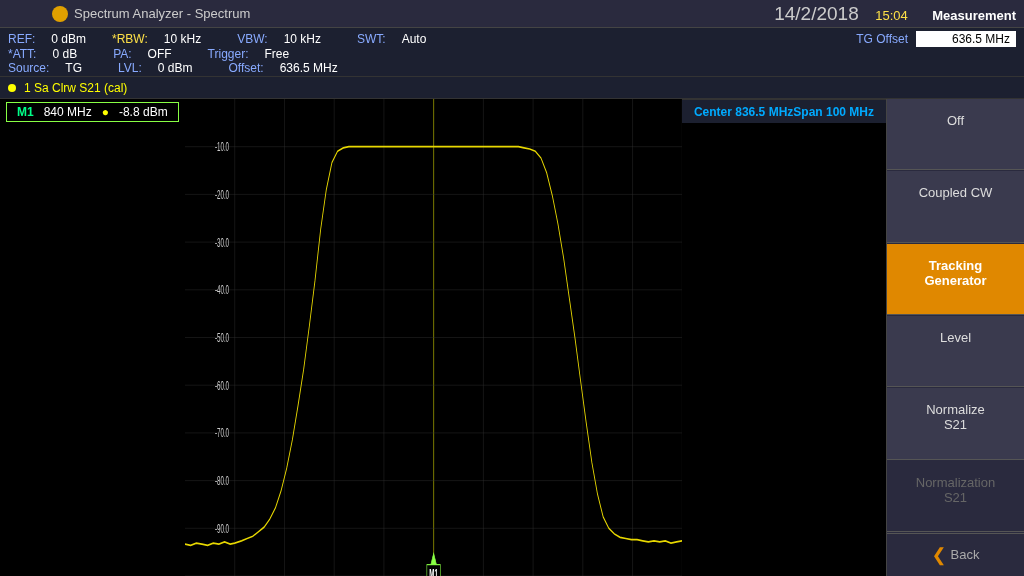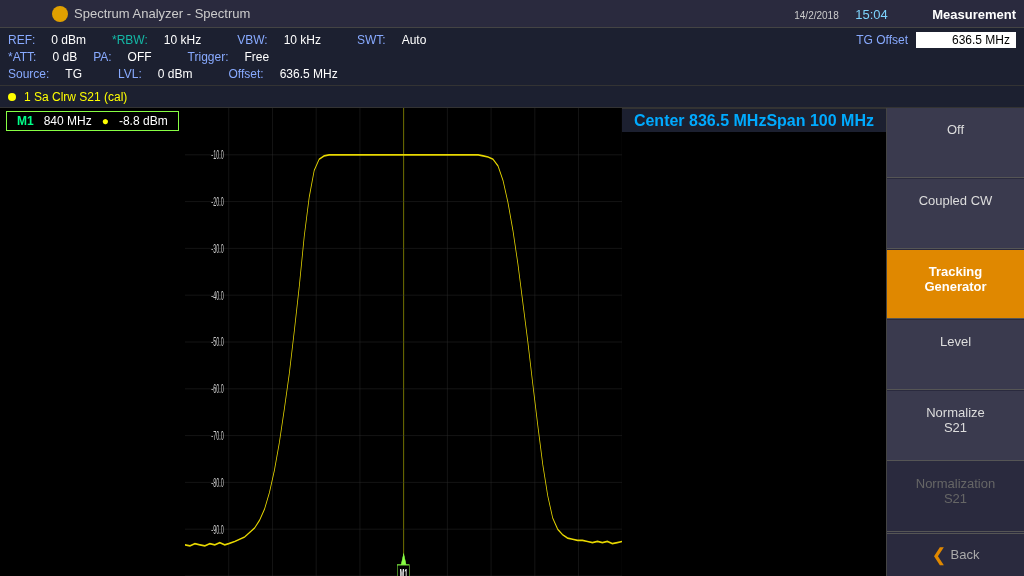--- a/index.html
+++ b/index.html
@@ -42,21 +42,21 @@
     #title-bar .measurement {
       color: #fff;
       font-size: 13px;
       font-weight: bold;
     }
 
     
     #params-bar {
       background: #1c2030;
       padding: 3px 8px;
-      height: 58px;
+      height: 49px;
       display: flex;
       flex-direction: column;
       justify-content: space-around;
       border-bottom: 1px solid #333;
     }
     .param-row {
       display: flex;
       align-items: center;
       gap: 16px;
       font-size: 12px;
@@ -162,21 +162,21 @@
       background: #1c2030;
       height: 24px;
       display: flex;
       align-items: center;
       justify-content: space-between;
       padding: 0 12px;
       border-top: 1px solid #333;
     }
     .bottom-label {
       color: #00aaff;
-      font-size: 16px;
+      font-size: 12px;
       font-weight: bold;
     }
 
     
     #sidebar {
       width: 138px;
       background: #2a2a3e;
       display: flex;
       flex-direction: column;
       gap: 1px;
@@ -222,45 +222,45 @@
   </style>
 </head>
 <body>
 
 <div id="title-bar">
   <div class="left">
     <div class="logo"></div>
     <span class="title">Spectrum Analyzer - Spectrum</span>
   </div>
   <div>
-    <span style="color:#ccc;font-size:10px;margin-right:12px;">14/2/2018</span>
-    <span style="color:#7dd3fc;font-size:13px;margin-right:40px;">15:04</span>
+    <span style="color:#ccc;font-size:19px;margin-right:12px;">14/2/2018</span>
+    <span style="color:#fde047;font-size:13px;margin-right:20px;">15:04</span>
     <span class="measurement">Measurement</span>
   </div>
 </div>
 
 <div id="params-bar">
   <div class="param-row">
     <span class="param-label">REF:</span>
     <span class="param-value">0 dBm</span>
-    <span class="param-label" style="margin-left:10px;color:#14b8a6;">*RBW:</span>
+    <span class="param-label" style="margin-left:10px;color:#fde047;">*RBW:</span>
     <span class="param-value">10 kHz</span>
     <span class="param-label" style="margin-left:20px;">VBW:</span>
     <span class="param-value">10 kHz</span>
     <span class="param-label" style="margin-left:20px;">SWT:</span>
     <span class="param-value">Auto</span>
     <div class="tg-offset-box">
       <span class="param-label">TG Offset</span>
       <input type="text" class="tg-offset-input" value="636.5 MHz" style="">
     </div>
   </div>
   <div class="param-row">
     <span class="param-label">*ATT:</span>
     <span class="param-value">0 dB</span>
-    <span class="param-label" style="">PA:</span>
+    <span class="param-label" style="margin-left:20px;">PA:</span>
     <span class="param-value">OFF</span>
     <span class="param-label" style="margin-left:20px;">Trigger:</span>
     <span class="param-value">Free</span>
   </div>
   <div class="param-row">
     <span class="param-label">Source:</span>
     <span class="param-value">TG</span>
     <span class="param-label" style="margin-left:20px;">LVL:</span>
     <span class="param-value">0 dBm</span>
     <span class="param-label" style="margin-left:20px;">Offset:</span>

